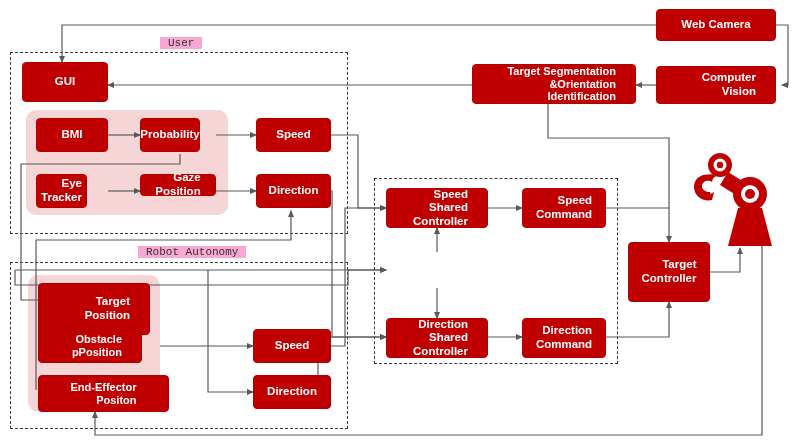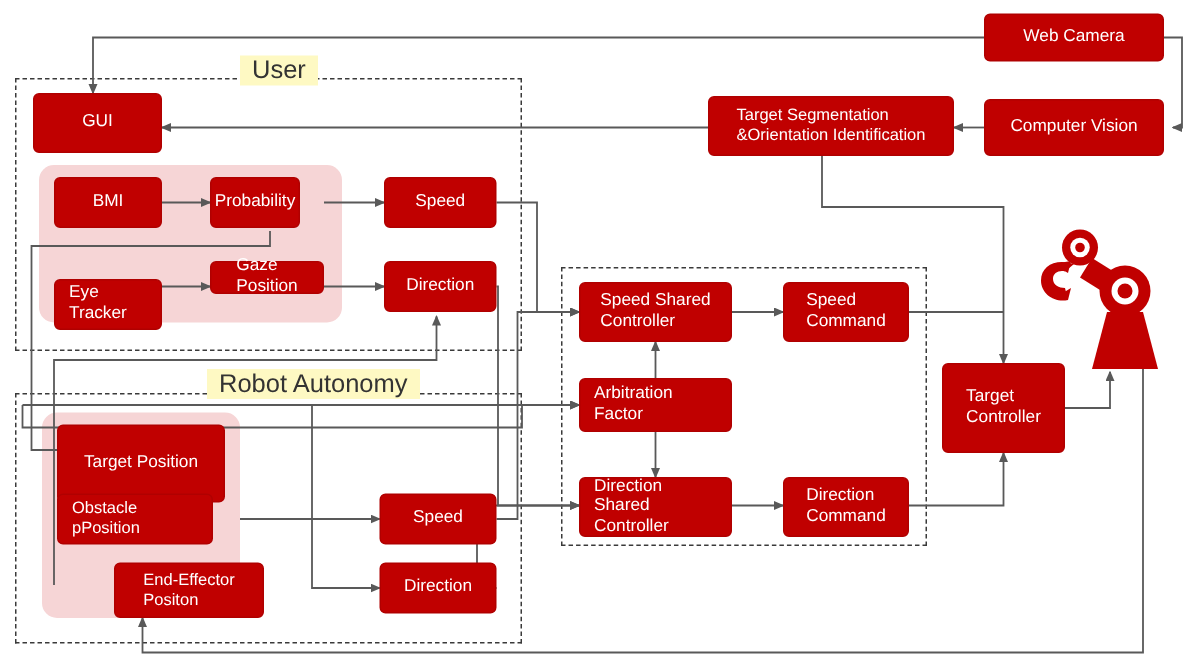--- a/index.html
+++ b/index.html
@@ -1,23 +1,23 @@
 <!DOCTYPE html>
 <html><head>
 <meta charset="utf-8">
 <style>
   html,body{margin:0;padding:0;background:#ffffff;}
   body{font-family:"Liberation Sans","DejaVu Sans",sans-serif;}
   #stage{position:relative;width:800px;height:448px;background:#fff;overflow:hidden;}
   .grp{position:absolute;border:1px dashed #3a3a3a;box-sizing:border-box;background:transparent;}
-  .grp-label{position:absolute;font-size:17px;color:#333;background:#fef9c3;padding:0 8px;white-space:nowrap;}
+  .grp-label{position:absolute;font-size:11px;color:#333;background:#f9a8d4;padding:0 8px;white-space:nowrap;font-family:Liberation Mono, monospace;}
   .panel{position:absolute;background:#F6D5D6;border-radius:10px;}
   .node{position:absolute;background:#C00000;border:1px solid #b00000;border-radius:4px;color:#fff;
-        display:flex;align-items:center;justify-content:center;text-align:left;
-        font-size:11.5px;line-height:1.18;box-sizing:border-box;padding:2px 9px;}
+        display:flex;align-items:center;justify-content:center;text-align:right;
+        font-size:11.5px;line-height:1.18;box-sizing:border-box;padding:2px 19px;font-weight:bold;}
   .node.sm{font-size:11px;}
   svg.wires{position:absolute;left:0;top:0;width:800px;height:448px;pointer-events:none;}
   .w{stroke:#595959;stroke-width:1.2;fill:none;}
   .robot{position:absolute;}
 </style>
 </head>
 <body>
 
 <div id="stage">
 
@@ -90,38 +90,37 @@
 
     <path class="w" d="M710,272 L740,272 L740,248" marker-end="url(#ah)"></path>
 
     <path class="w" d="M762,246 L762,435 L95,435 L95,412" marker-end="url(#ah)"></path>
   </svg>
 
   <div class="node" style="left:22px;top:62px;width:86px;height:40px;">GUI</div>
 
   <div class="node" style="left:36px;top:118px;width:72px;height:34px;">BMI</div>
   <div class="node" style="left:140px;top:118px;width:60px;height:34px;">Probability</div>
-  <div class="node" style="left:36px;top:186px;width:72px;height:34px;">Eye Tracker</div>
+  <div class="node" style="left:36px;top:174px;width:51px;height:34px;">Eye Tracker</div>
   <div class="node" style="left:140px;top:174px;width:76px;height:22px;white-space:pre-line;">Gaze
 Position</div>
 
   <div class="node" style="left:256px;top:118px;width:75px;height:34px;">Speed</div>
   <div class="node" style="left:256px;top:174px;width:75px;height:34px;">Direction</div>
 
   <div class="node" style="left:38px;top:283px;width:112px;height:52px;">Target Position</div>
   <div class="node sm" style="left:38px;top:329px;width:104px;height:34px;">Obstacle pPosition</div>
-  <div class="node sm" style="left:38px;top:375px;width:100px;height:37px;white-space:pre-line;margin-left:38px;">End-Effector
+  <div class="node sm" style="left:38px;top:375px;width:131px;height:37px;white-space:pre-line;">End-Effector
 Positon</div>
 
   <div class="node" style="left:253px;top:329px;width:78px;height:34px;">Speed</div>
   <div class="node" style="left:253px;top:375px;width:78px;height:34px;">Direction</div>
 
   <div class="node" style="left:386px;top:188px;width:102px;height:40px;white-space:pre-line;">Speed Shared
 Controller</div>
-  <div class="node" style="left:386px;top:252px;width:102px;height:36px;">Arbitration Factor</div>
   <div class="node" style="left:386px;top:318px;width:102px;height:40px;white-space:pre-line;">Direction Shared
 Controller</div>
 
   <div class="node" style="left:522px;top:188px;width:84px;height:40px;white-space:pre-line;">Speed
 Command</div>
   <div class="node" style="left:522px;top:318px;width:84px;height:40px;white-space:pre-line;">Direction
 Command</div>
 
   <div class="node" style="left:656px;top:9px;width:120px;height:32px;">Web Camera</div>
   <div class="node" style="left:656px;top:66px;width:120px;height:38px;">Computer Vision</div>

